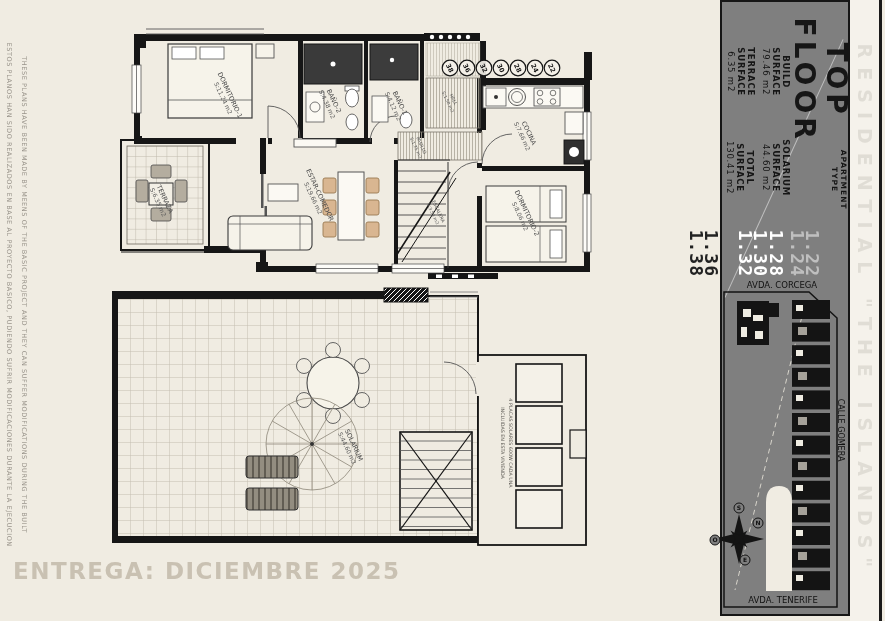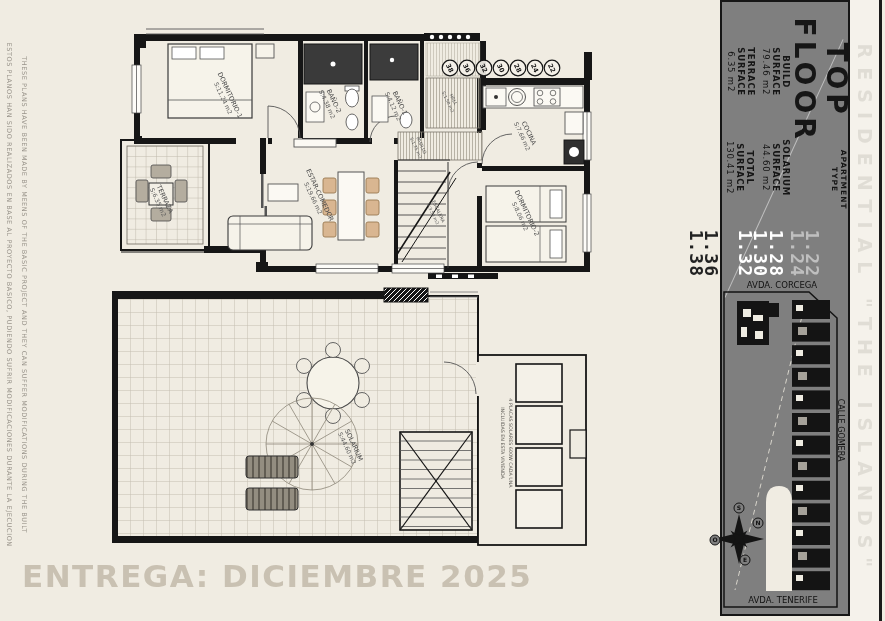--- a/index.html
+++ b/index.html
@@ -18,21 +18,21 @@
   .apt-type{font-weight:bold;font-size:7.5px;letter-spacing:1px;color:#161616;line-height:1.4;}
   .typ{font-family:"DejaVu Sans Mono","DejaVu Sans",monospace;font-weight:bold;font-size:18px;letter-spacing:1px;}
   .t-faded{color:rgba(255,255,255,.5);}
   .t-white{color:#ffffff;}
   .t-dark{color:#222222;}
   .surf{font-size:8.5px;letter-spacing:.8px;color:#161616;line-height:1.25;}
   .surf .lbl{display:block;white-space:pre-line;font-weight:bold;}
   .surf .val{display:block;}
   .brandtxt{font-size:19px;letter-spacing:9px;font-weight:bold;color:#e0ddd5;}
   .notes{font-size:6.5px;letter-spacing:.6px;color:#98938a;line-height:1.6;}
-  .entrega{position:absolute;left:22px;top:558px;font-size:31px;letter-spacing:1.5px;font-weight:600;
+  .entrega{position:absolute;left:13px;top:558px;font-size:23px;letter-spacing:1.5px;font-weight:600;
            color:#c9c1b2;z-index:6;}
   svg{position:absolute;z-index:5;}
   svg text{font-family:"DejaVu Sans",sans-serif;}
   .room-name{font-size:6.5px;fill:#4a4a4a;}
   .room-area{font-size:6px;fill:#5a5a5a;}
   .room-name-sm{font-size:4.6px;fill:#4a4a4a;}
   .room-area-sm{font-size:4.4px;fill:#5a5a5a;}
   .cnum{font-size:6.5px;font-weight:bold;fill:#161616;}
   .sitetxt{font-size:8.5px;fill:#111;}
   .sitetxt-v{font-size:8px;fill:#111;}

